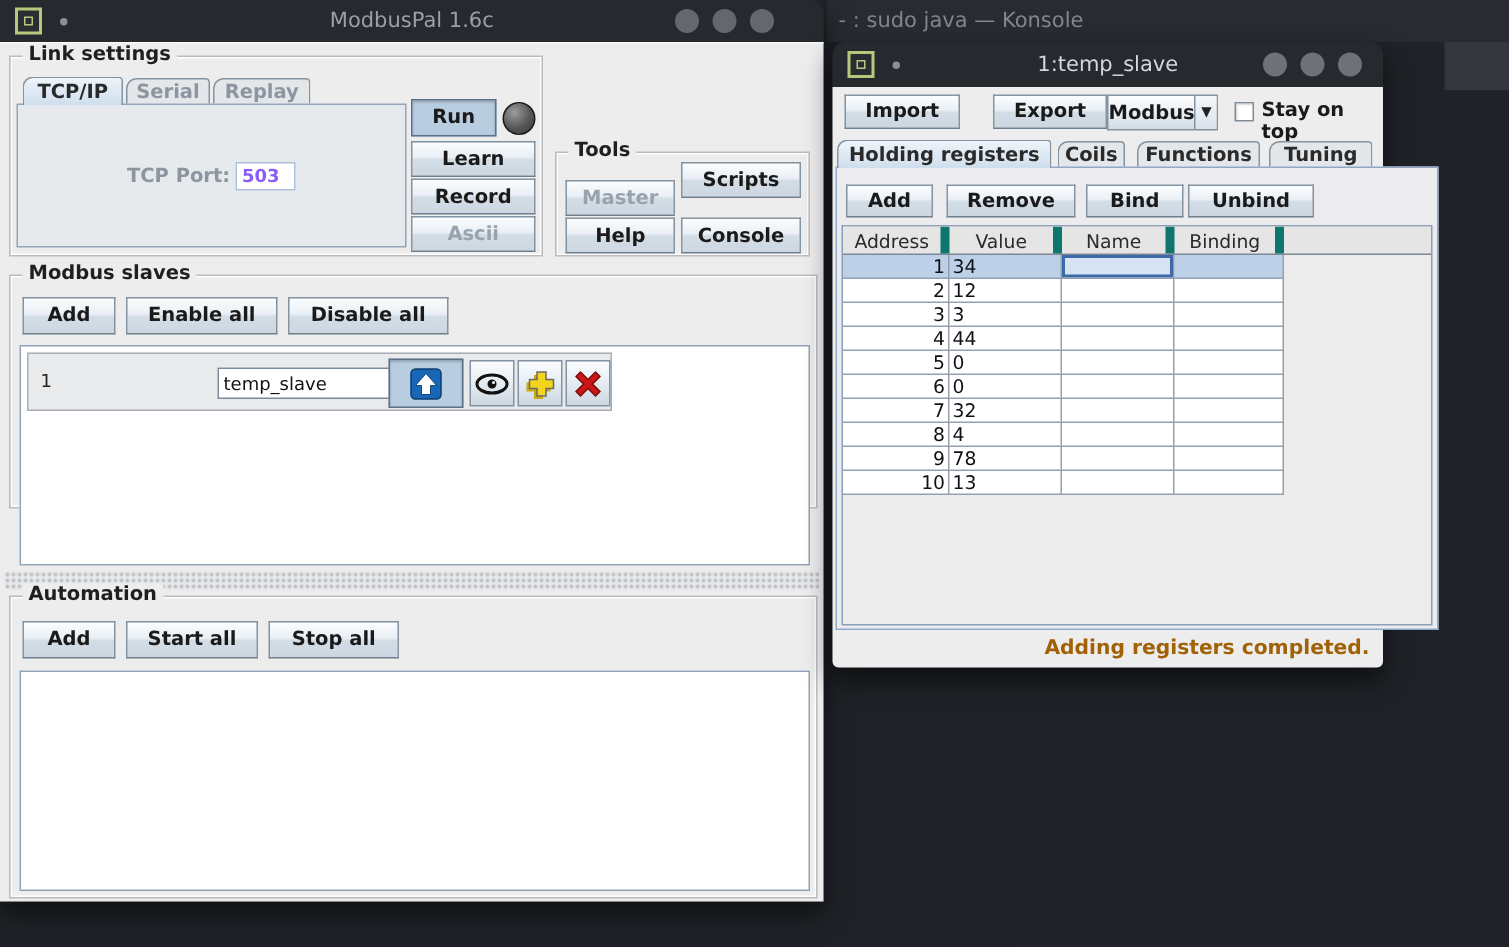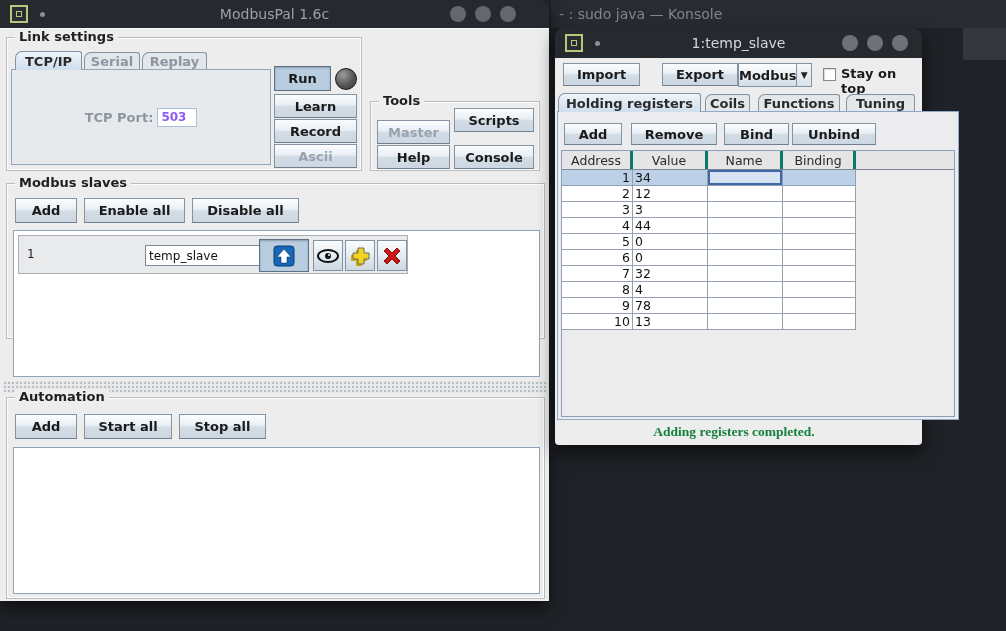--- a/index.html
+++ b/index.html
@@ -75,39 +75,39 @@
   .icbtn { position:absolute; display:flex; align-items:center; justify-content:center;
            background:linear-gradient(180deg,#fbfdfe,#e5ecf2 50%,#ccd7e1); border:1px solid #8393a2; }
 
   
   .rw-pane { position:absolute; left:2px; top:53px; width:402px; height:309px;
              border:1px solid #8fa8c8; background:#ececee; z-index:1; }
   .scroll  { position:absolute; left:3px; top:38px; width:394px; height:267px; background:#ececec;
              border:1px solid #8ba0b8; overflow:hidden; }
   .thead { display:flex; height:19px; background:#e5e5e5; border-bottom:1px solid #7e8894;
            font-size:12.5px; color:#2a2a2a; }
-  .hcell { display:flex; align-items:center; justify-content:center; border-right:3px solid #0f766e; }
+  .hcell { display:flex; align-items:center; justify-content:center; border-right:6px solid #0f766e; }
   .h-address{width:71px;} .h-value{width:75px;} .h-name{width:75px;} .h-binding{width:73px;} .h-fill{flex:1; border-right:none;}
   .trow { display:flex; height:16px; width:294px; background:#fff; font-size:12.5px; color:#111; }
   .trow.sel { background:#bcd1e7; }
   .tcell { border-right:1px solid #97a1ad; border-bottom:1px solid #97a1ad; display:flex; align-items:center; }
   .trow.sel .tcell { border-bottom-color:#8fa0b4; }
   .c-address { width:71px; justify-content:flex-end; padding-right:2px; }
   .c-value   { width:75px; padding-left:2px; }
   .c-name    { width:75px; }
   .c-binding { width:73px; }
   .trow.sel .c-name { background:#d7e3f2; box-shadow:inset 0 0 0 2px #3e68a8; }
   .combo { position:absolute; left:183px; top:5px; width:74px; height:24px; display:flex;
            border:1px solid #8393a2; background:linear-gradient(180deg,#fdfefe,#e7edf3 55%,#d2dce5); }
   .combo-val { flex:1; display:flex; align-items:center; justify-content:center; font-size:13px; font-weight:bold; color:#1a1a1a; }
   .combo-arrow { width:20px; border-left:1px solid #8393a2; display:flex; align-items:center; justify-content:center;
                  font-size:9px; color:#222; background:linear-gradient(180deg,#f4f8fb,#d9e2ea); }
   .cb-label { position:absolute; left:286px; top:8px; font-size:13px; font-weight:bold; color:#1a1a1a; }
-  .status { position:absolute; left:0; right:9px; top:363px; height:22px; text-align:center;
-            font-size:13.5px; font-weight:bold; color:#15803d; line-height:22px;font-family:Liberation Serif, serif; }
+  .status { position:absolute; left:0; right:9px; top:363px; height:22px; text-align:right;
+            font-size:13.5px; font-weight:bold; color:#a16207; line-height:22px; }
 </style>
 </head>
 <body>
 
 <div class="screen">
 
   <div class="konsole-bar">
     <span>- : sudo java — Konsole</span>
   </div>
   <div class="konsole-strip"></div>

